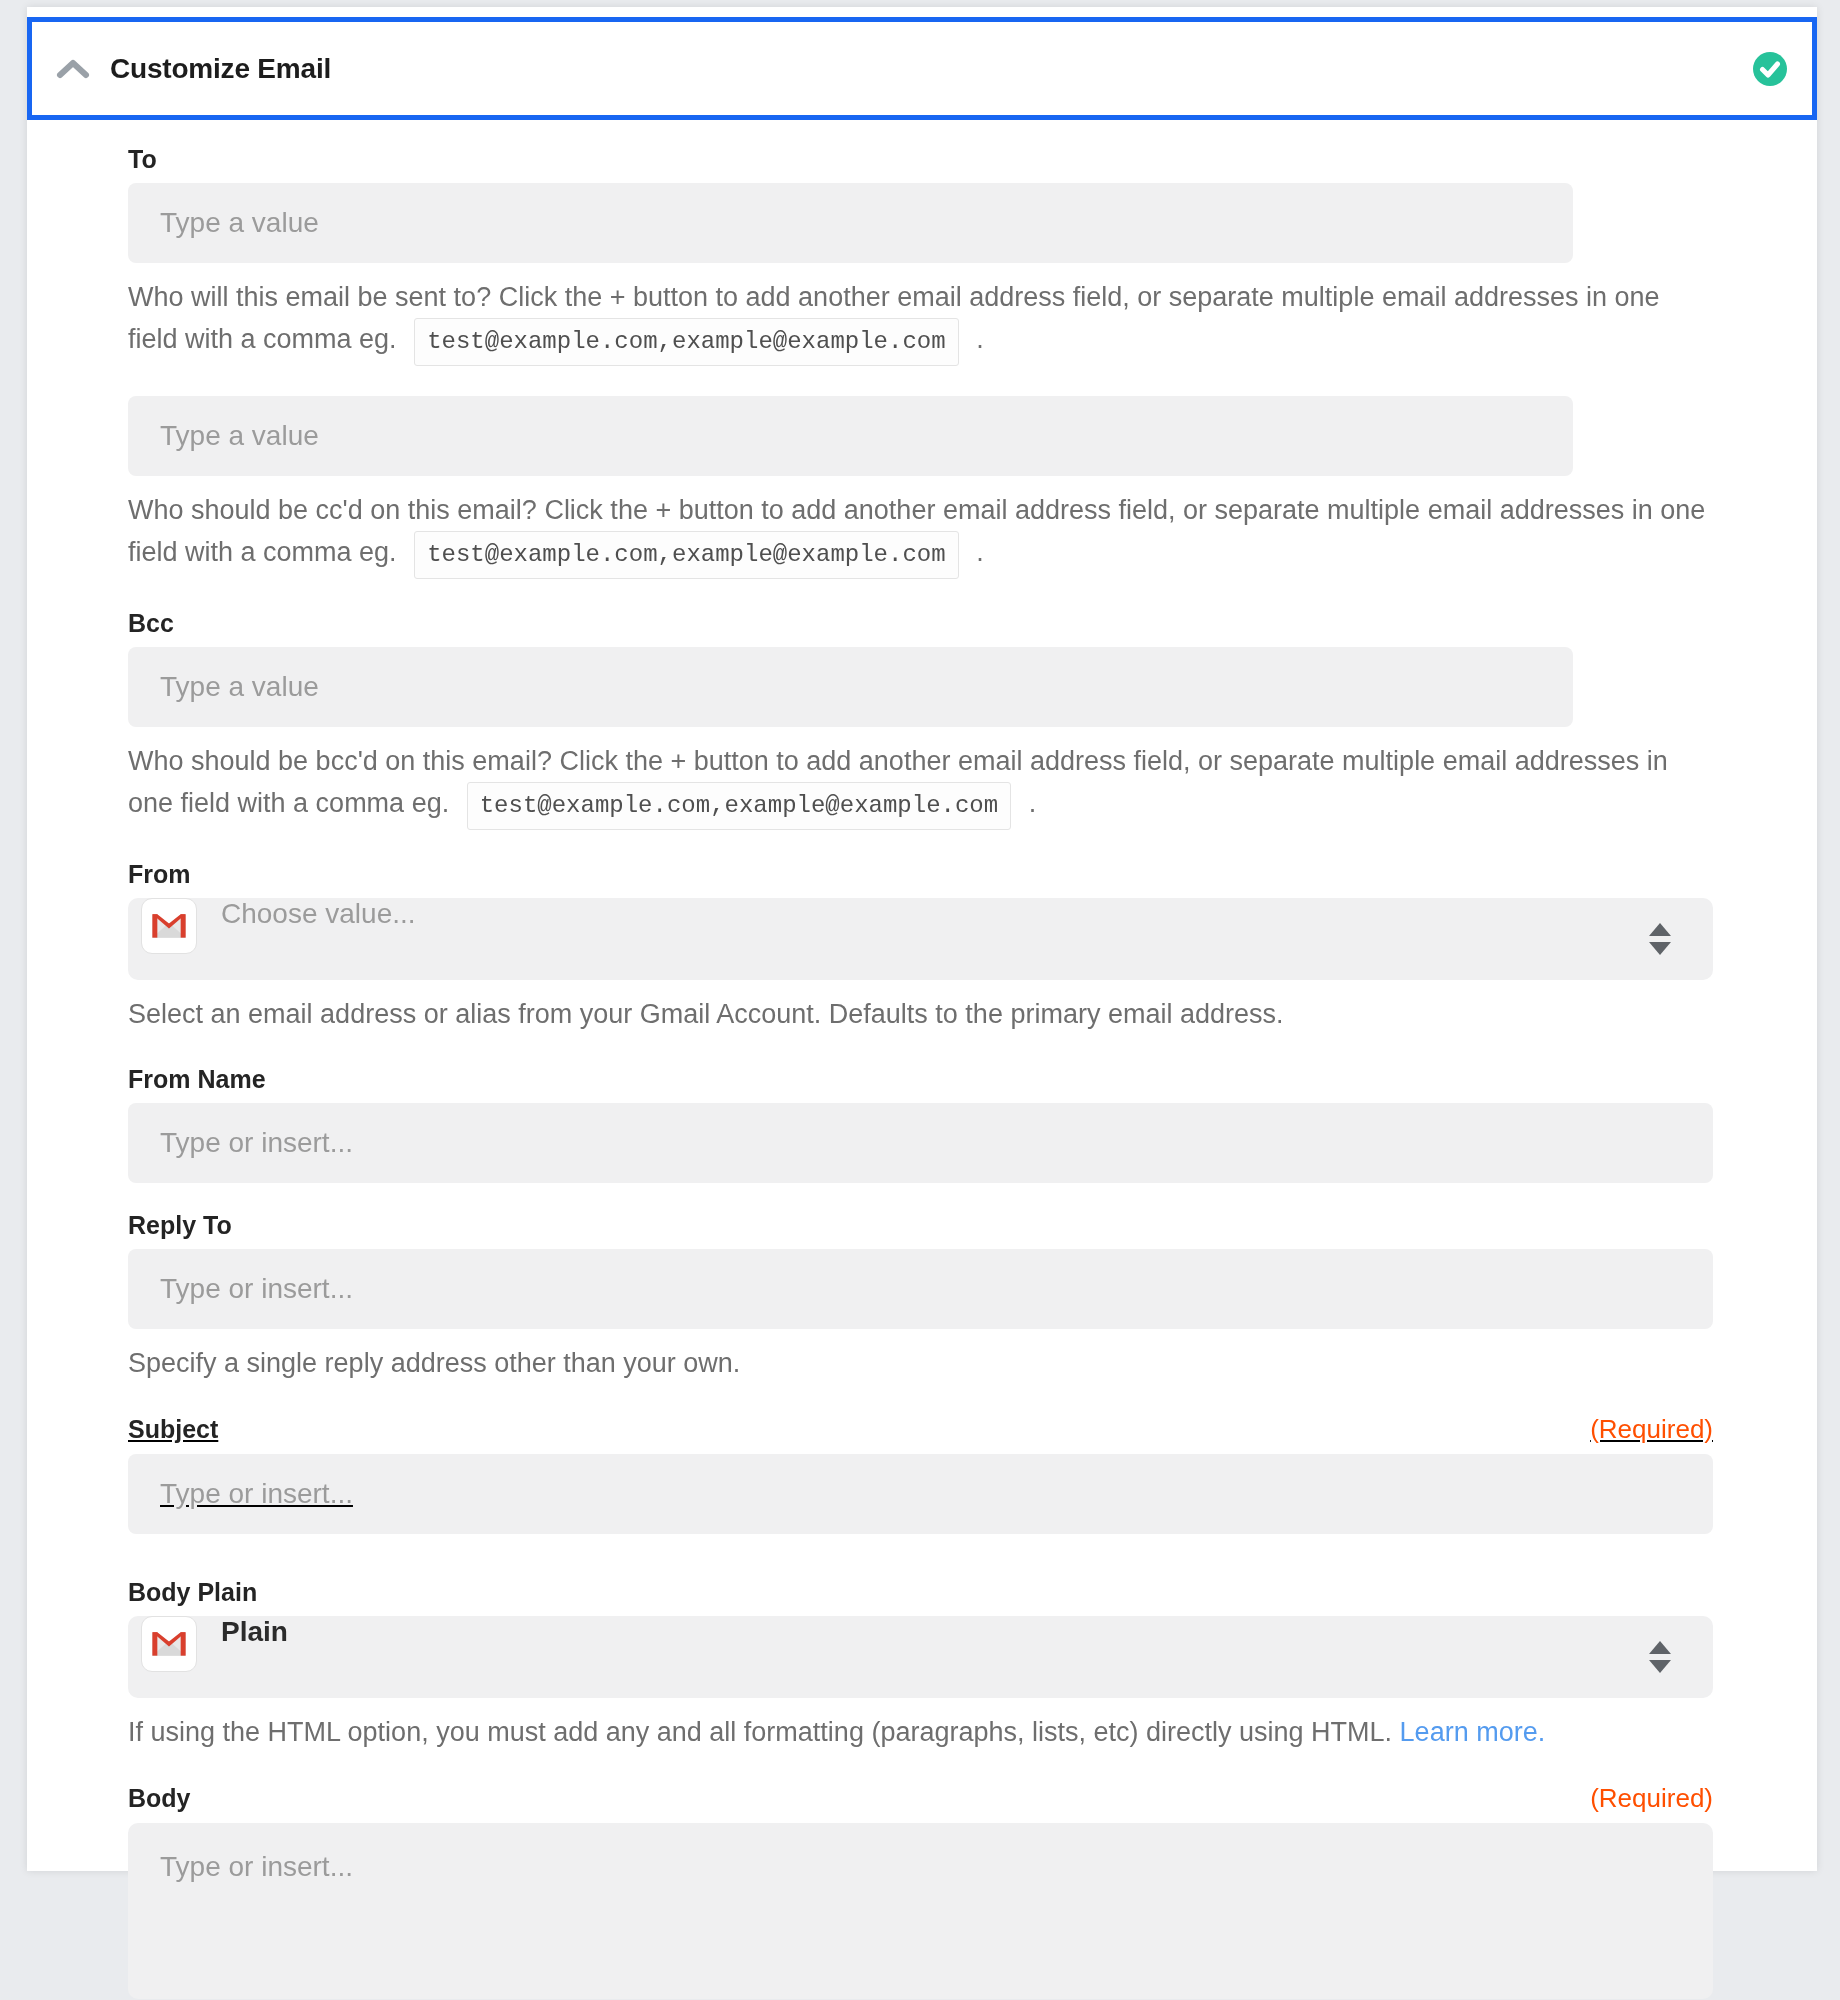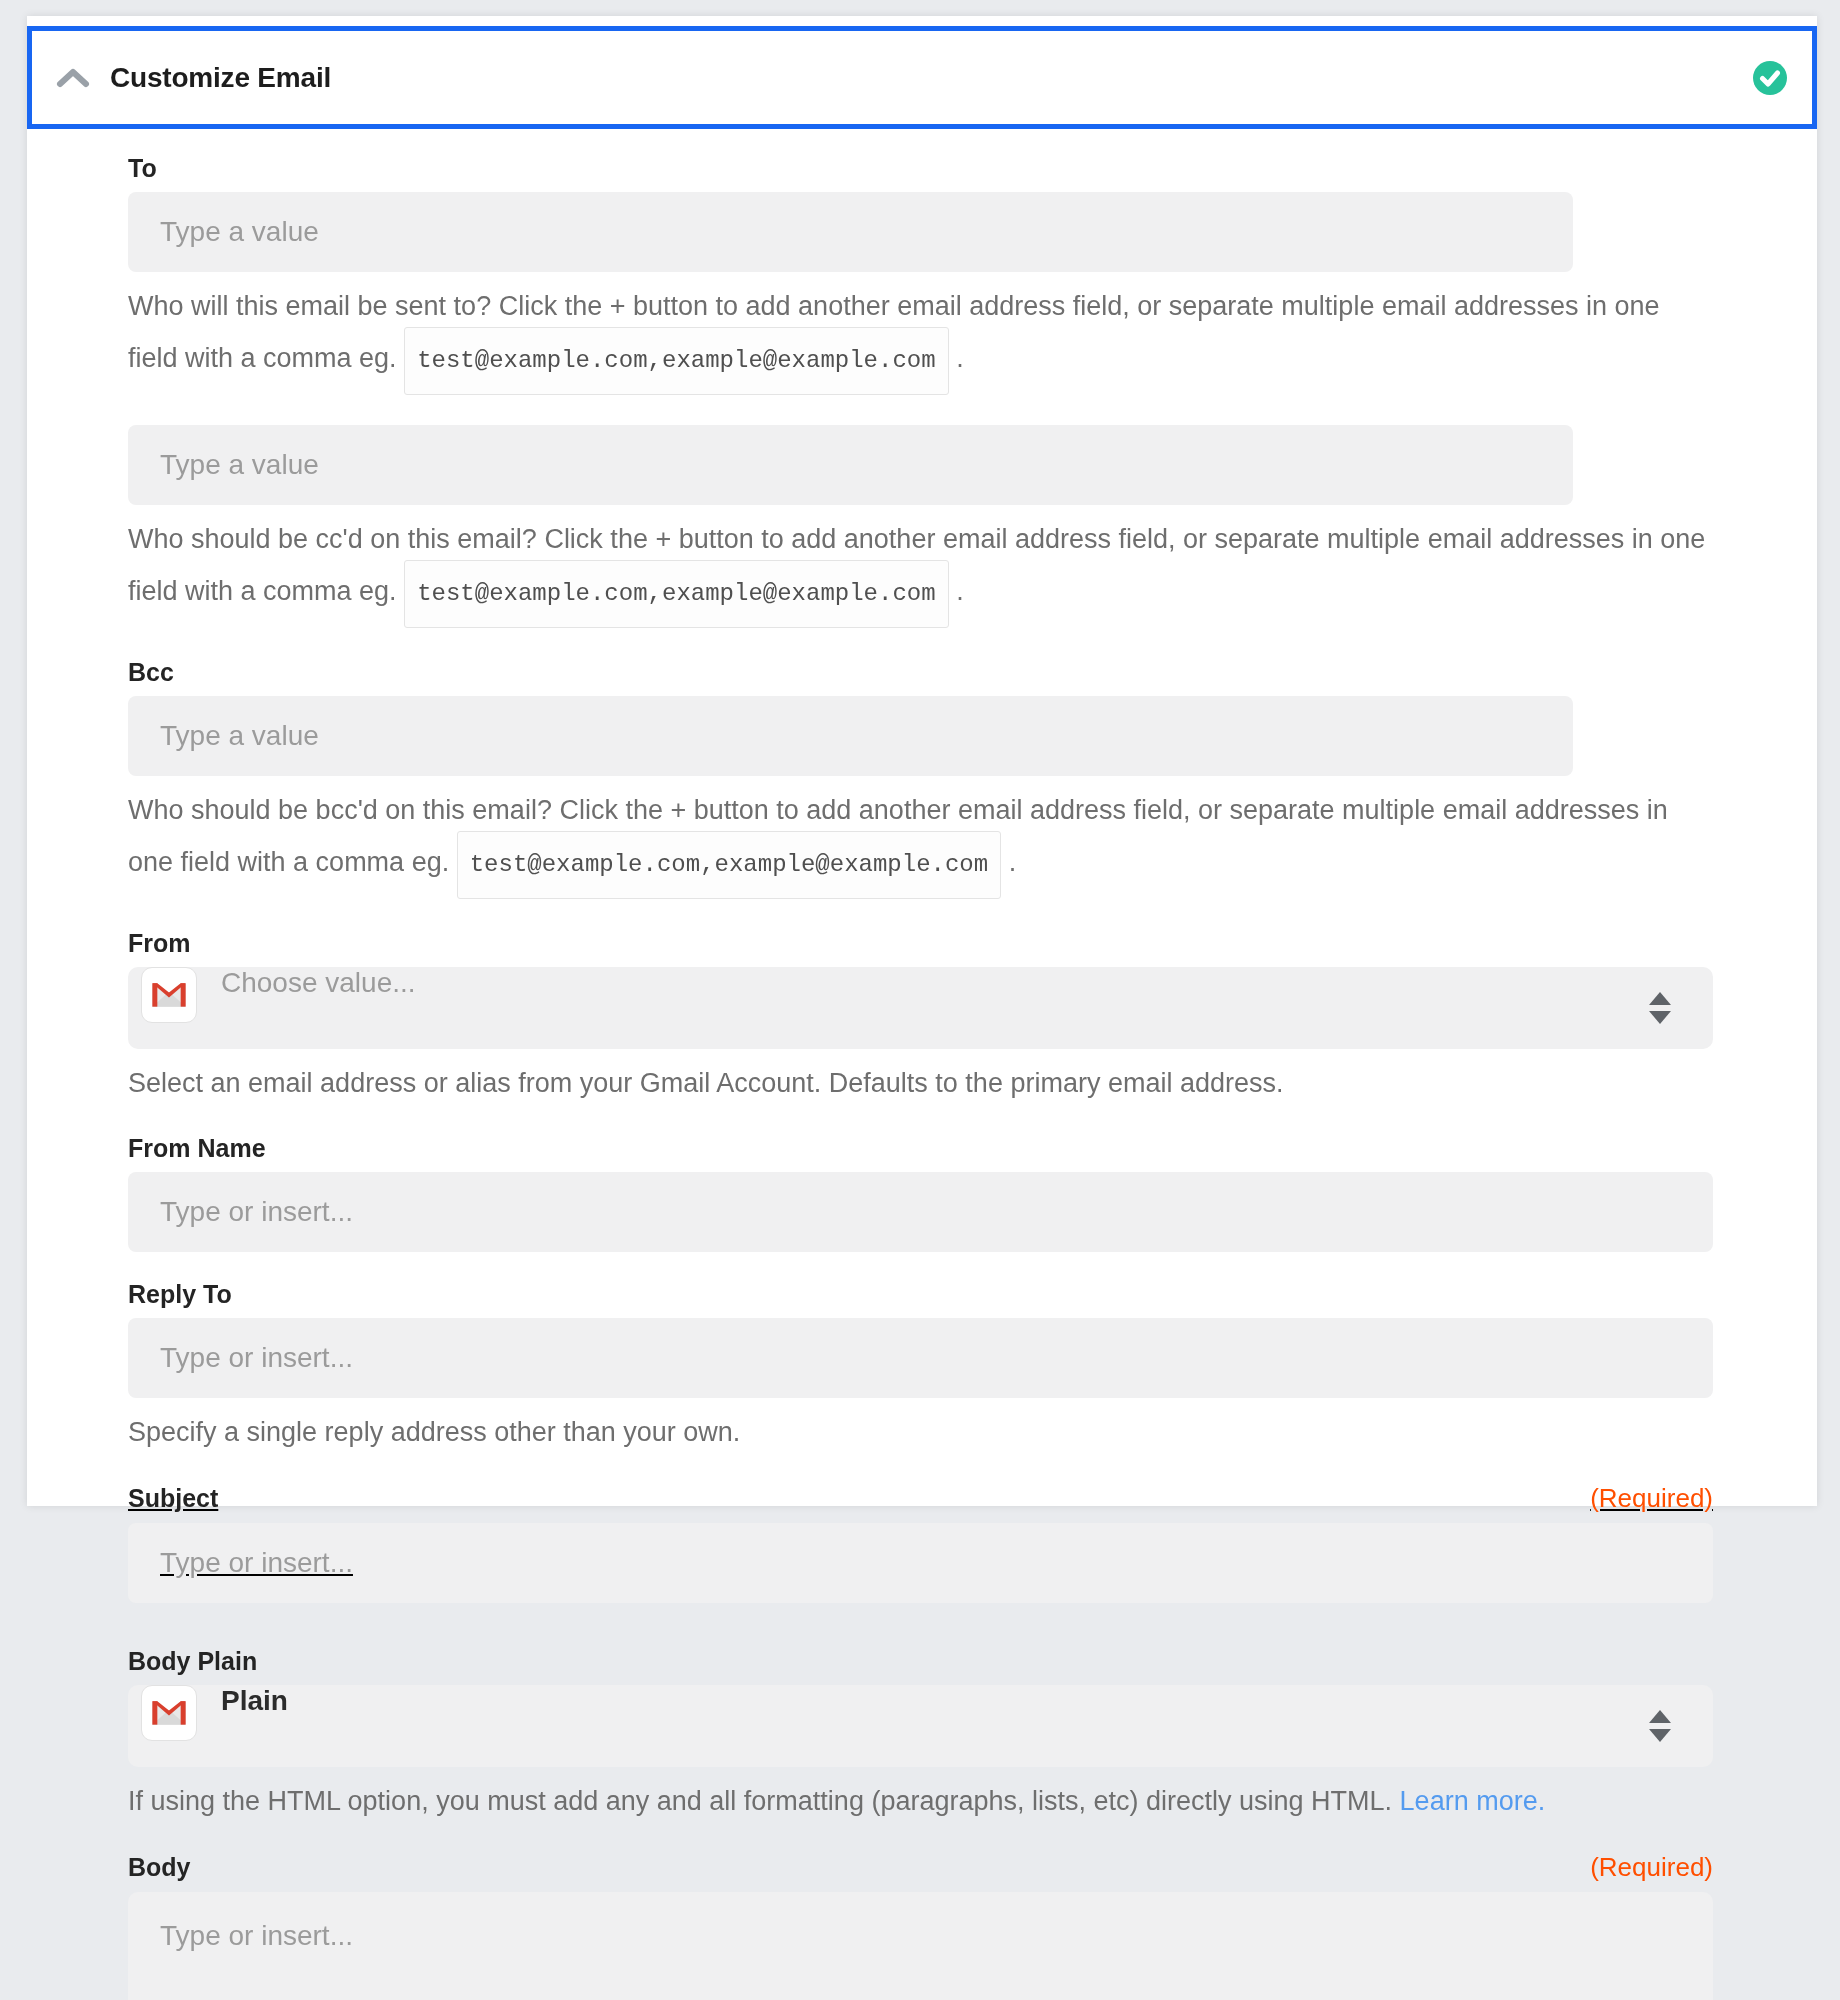--- a/index.html
+++ b/index.html
@@ -3,22 +3,22 @@
 <meta charset="utf-8">
 <style>
   * { margin:0; padding:0; box-sizing:border-box; }
   html,body { width:1840px; height:2000px; overflow:hidden; }
   body {
     background:#e9ebee;
     font-family:"Liberation Sans", sans-serif;
     position:relative;
   }
   .page-column {
-    position:absolute; left:27px; top:16px;
-    width:1790px; height:1490px;
+    position:absolute; left:27px; top:7px;
+    width:1790px; height:1864px;
     background:#ffffff;
     box-shadow:0 0 8px rgba(0,0,0,0.10);
   }
   
   .section-header {
     margin-top:10px;
     width:100%; height:103px;
     background:#ffffff;
     border:5px solid #1866f2;
     display:flex; align-items:center;
@@ -67,23 +67,23 @@
     font-size:27px; line-height:41px; color:#6e6e6e;
     max-width:1585px;
   }
   .code-chip {
     display:inline-block;
     font-family:"Liberation Mono", monospace;
     font-size:24px; color:#4f4f4f;
     background:#fdfdfd;
     border:1px solid #e4e4e4;
     border-radius:3px;
-    padding:16px 12px;
+    padding:6px 12px;
     line-height:34px;
-    margin:0 0;
+    margin:0 10px;
     vertical-align:baseline;
   }
   .link { color:#549bef; cursor:pointer; text-decoration:none; }
   
   .select-box {
     position:relative;
     height:82px; width:100%;
     border-radius:10px;
     background:#f0f0f1;
     display:flex; align-items:flex-start;

